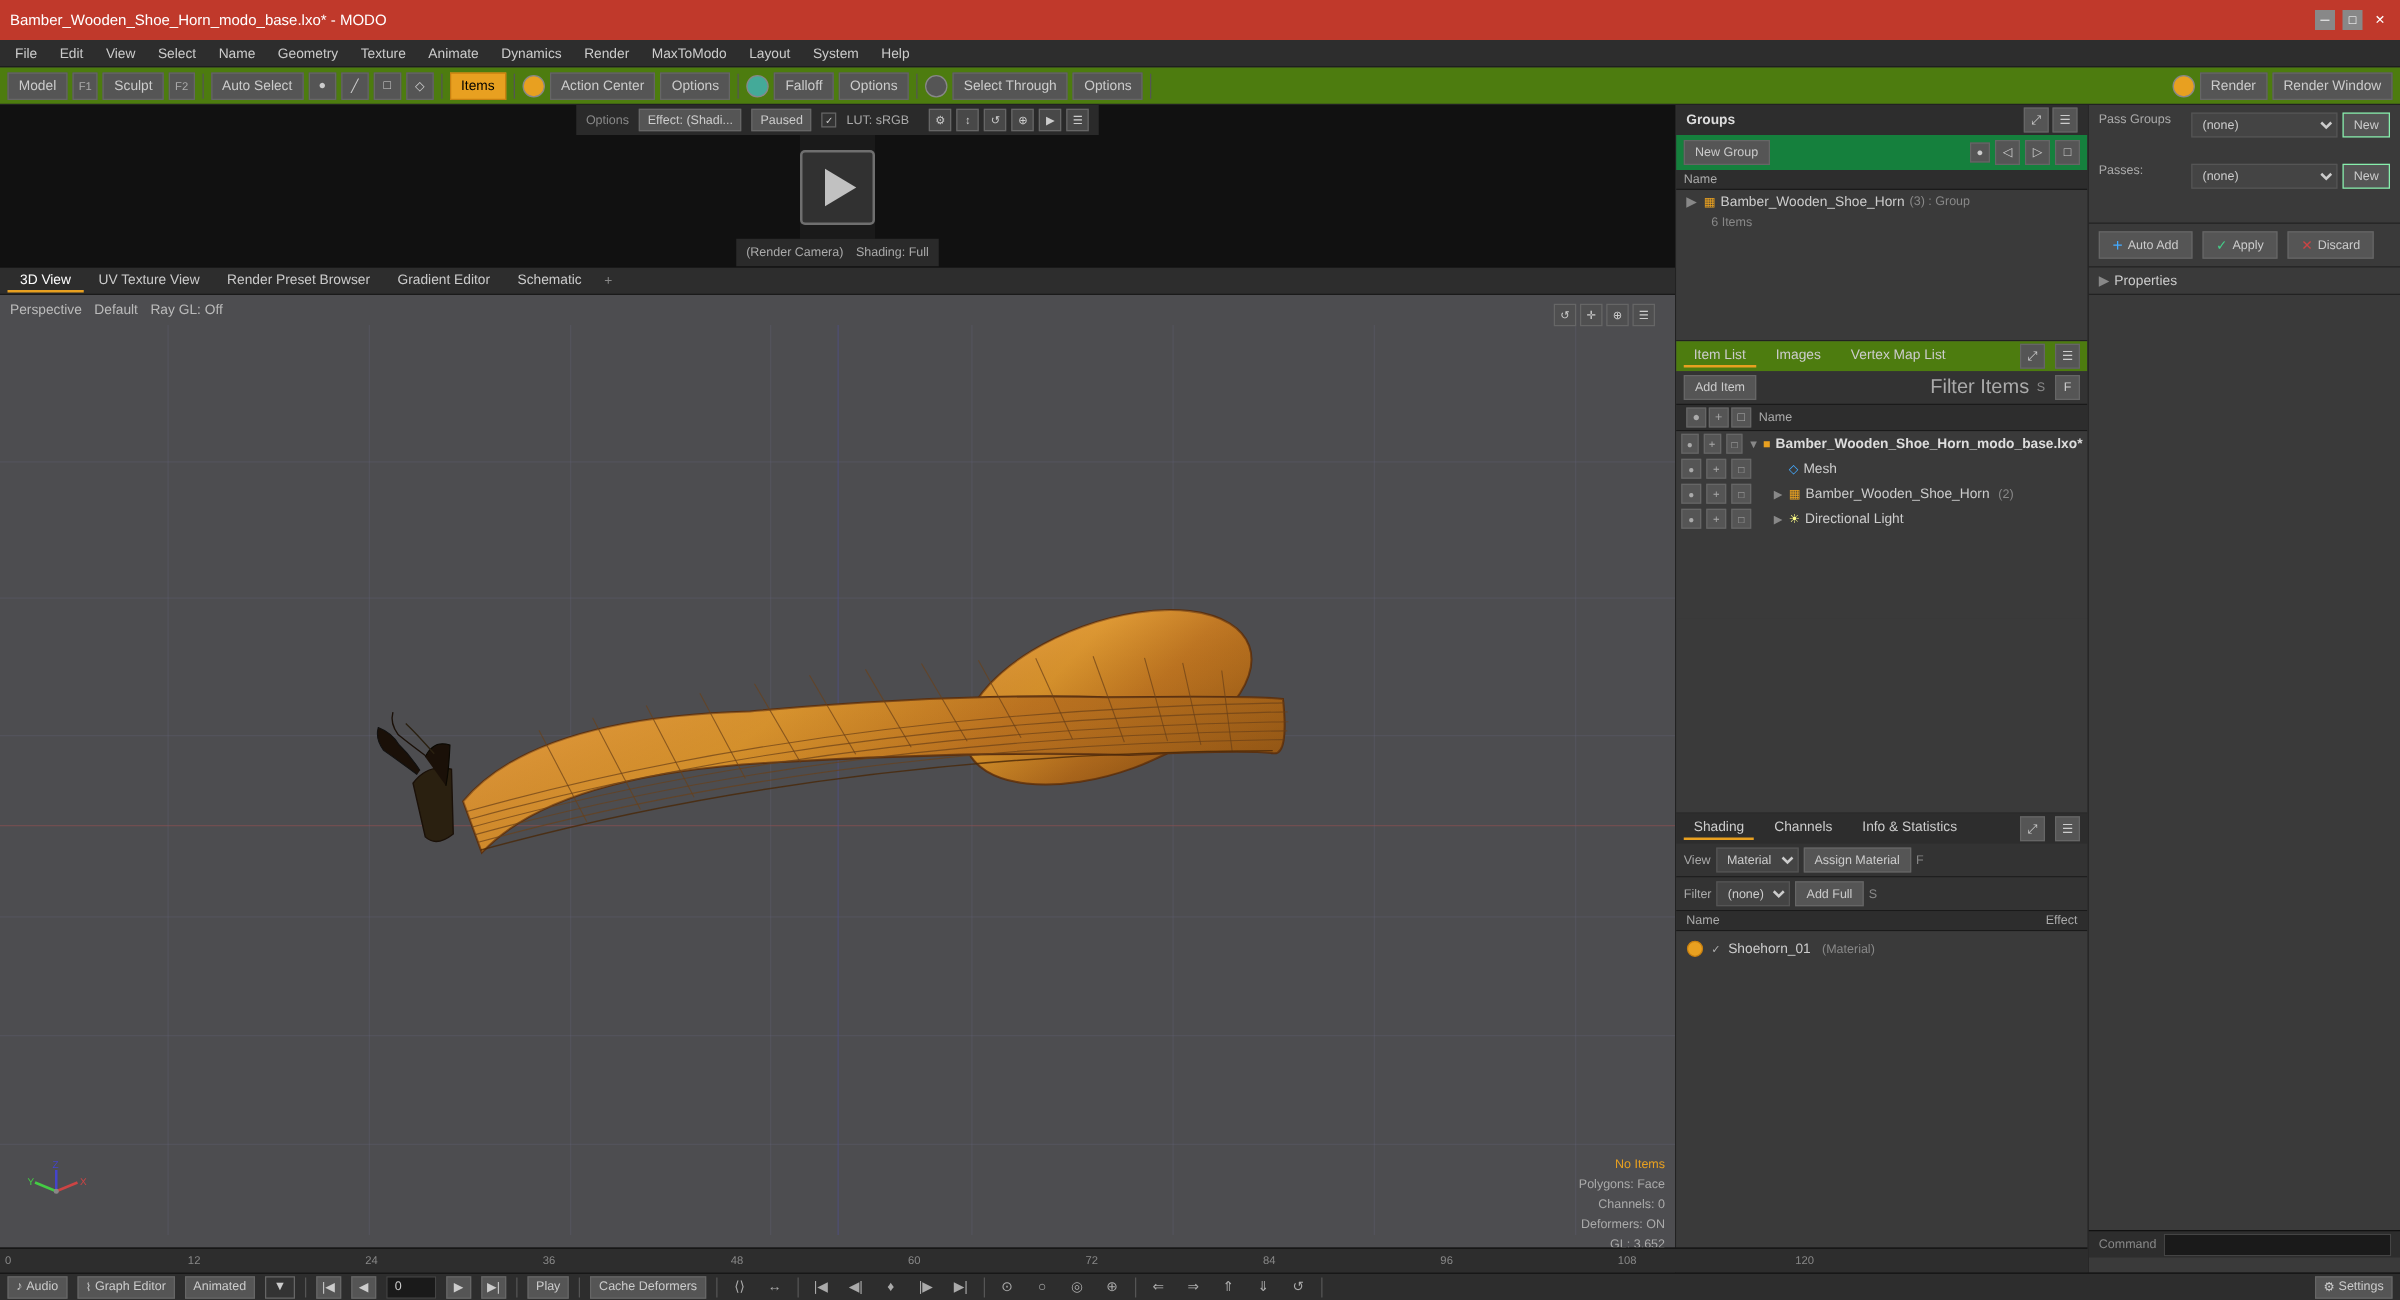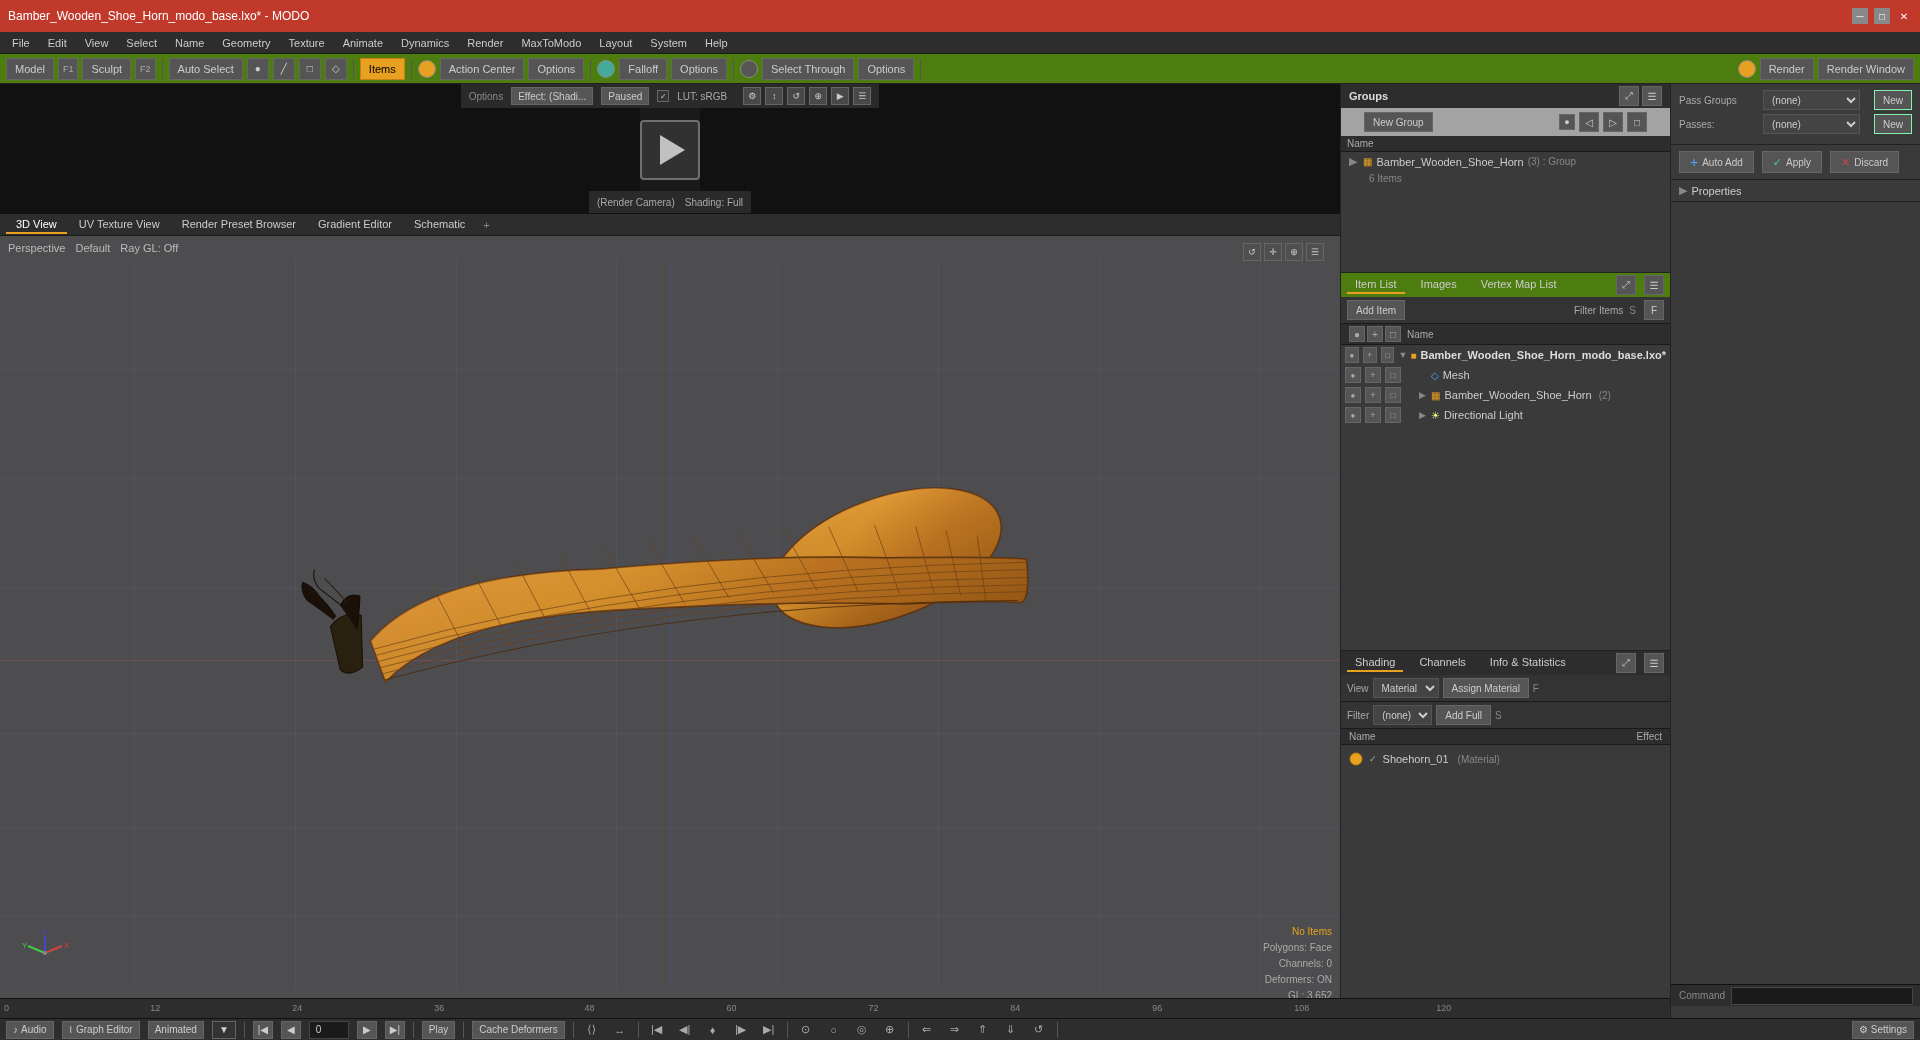--- a/index.html
+++ b/index.html
@@ -57,21 +57,21 @@
 
     
     #axis-indicator { position: absolute; bottom: 20px; left: 20px; width: 50px; height: 50px; }
 
     
     #right-panel { width: 330px; background: #3a3a3a; display: flex; flex-direction: column; border-left: 1px solid #222; }
 
     
     #groups-panel { background: #3a3a3a; border-bottom: 1px solid #222; }
     #groups-header { background: #2d2d2d; height: 24px; display: flex; align-items: center; justify-content: space-between; padding: 0 8px; }
-    #groups-toolbar { display: flex; align-items: center; gap: 4px; padding: 4px 23px; background: #a3a3a3; }
+    #groups-toolbar { display: flex; align-items: center; gap: 4px; padding: 4px 6px; background: #15803d; }
     .grp-btn { background: #555; border: 1px solid #666; color: #ccc; padding: 2px 8px; font-size: 10px; cursor: pointer; height: 20px; }
     .grp-icon-btn { width: 20px; height: 20px; background: #555; border: 1px solid #666; display: flex; align-items: center; justify-content: center; cursor: pointer; color: #ccc; font-size: 10px; }
     #groups-cols { display: flex; background: #2d2d2d; padding: 2px 6px; font-size: 10px; color: #aaa; border-bottom: 1px solid #1a1a1a; }
     #groups-content { height: 120px; overflow-y: auto; background: #3a3a3a; }
     .group-item { display: flex; align-items: center; padding: 3px 8px; gap: 4px; cursor: pointer; }
     .group-expand { width: 10px; color: #888; }
     .group-icon { color: #e8a020; font-size: 10px; }
     .group-name { color: #ccc; font-size: 11px; }
     .group-sub { color: #888; font-size: 10px; }
 
@@ -103,21 +103,21 @@
     .sh-btn { background: #555; border: 1px solid #666; color: #ccc; padding: 2px 8px; font-size: 10px; cursor: pointer; height: 20px; }
     .sh-icon-btn { width: 20px; height: 20px; background: #555; border: 1px solid #666; display: flex; align-items: center; justify-content: center; cursor: pointer; color: #ccc; font-size: 10px; }
     #shading-cols { display: flex; justify-content: space-between; background: #2d2d2d; padding: 2px 8px; font-size: 10px; color: #aaa; border-bottom: 1px solid #1a1a1a; }
     #shading-content { height: 160px; overflow-y: auto; background: #3a3a3a; padding: 4px; }
     .shading-item { display: flex; align-items: center; padding: 3px 4px; gap: 6px; cursor: pointer; }
     .sh-name { color: #ccc; font-size: 11px; }
 
     
     #far-right { width: 250px; background: #3a3a3a; border-left: 1px solid #222; display: flex; flex-direction: column; }
     #pass-groups-section { padding: 6px 8px; border-bottom: 1px solid #222; }
-    .pg-row { display: flex; align-items: center; gap: 14px; margin-bottom: 4px; }
+    .pg-row { display: flex; gap: 4px; margin-bottom: 21px; }
     .pg-label { color: #aaa; font-size: 10px; width: 70px; }
     .pg-dropdown { background: #444; border: 1px solid #555; color: #ccc; padding: 1px 4px; font-size: 10px; height: 20px; flex: 1; }
     .pg-new-btn { background: #555; border: 1px solid #86efac; color: #ccc; padding: 2px 8px; font-size: 10px; height: 20px; cursor: pointer; }
     #auto-add-section { padding: 6px 8px; border-bottom: 1px solid #222; display: flex; align-items: center; gap: 8px; }
     .aa-btn { background: #555; border: 1px solid #666; color: #ccc; padding: 2px 10px; font-size: 10px; height: 22px; cursor: pointer; display: flex; align-items: center; gap: 4px; }
     .aa-btn.blue-plus::before { content: '+'; color: #4af; font-size: 14px; }
     .aa-btn.green-check::before { content: '✓'; color: #4c8; font-size: 11px; }
     .aa-btn.red-x::before { content: '✕'; color: #c44; font-size: 11px; }
     #properties-section { padding: 4px 8px; border-bottom: 1px solid #222; }
     .prop-header { display: flex; align-items: center; gap: 4px; color: #ccc; font-size: 11px; }
@@ -432,21 +432,21 @@
         <span class="il-tab active">Item List</span>
         <span class="il-tab">Images</span>
         <span class="il-tab">Vertex Map List</span>
         <div style="flex:1;"></div>
         <div class="il-icon-btn">⤢</div>
         <div class="il-icon-btn">☰</div>
       </div>
       <div id="item-list-toolbar">
         <button class="il-btn">Add Item</button>
         <div style="flex:1;"></div>
-        <span style="color:#aaa;font-size:10px;margin-right:2px;">Filter Items</span>
+        <span style="color:#aaa;font-size:16px;margin-right:2px;">Filter Items</span>
         <span style="color:#888;font-size:10px;margin-right:4px;">S</span>
         <div class="il-icon-btn">F</div>
       </div>
       <div id="item-list-cols">
 
         <div style="width:16px;height:16px;background:#555;border:1px solid #666;display:flex;align-items:center;justify-content:center;margin-right:2px;cursor:pointer;">●</div>
         <div style="width:16px;height:16px;background:#555;border:1px solid #666;display:flex;align-items:center;justify-content:center;margin-right:2px;cursor:pointer;">+</div>
         <div style="width:16px;height:16px;background:#555;border:1px solid #666;display:flex;align-items:center;justify-content:center;margin-right:6px;cursor:pointer;">□</div>
         <span>Name</span>
       </div>

